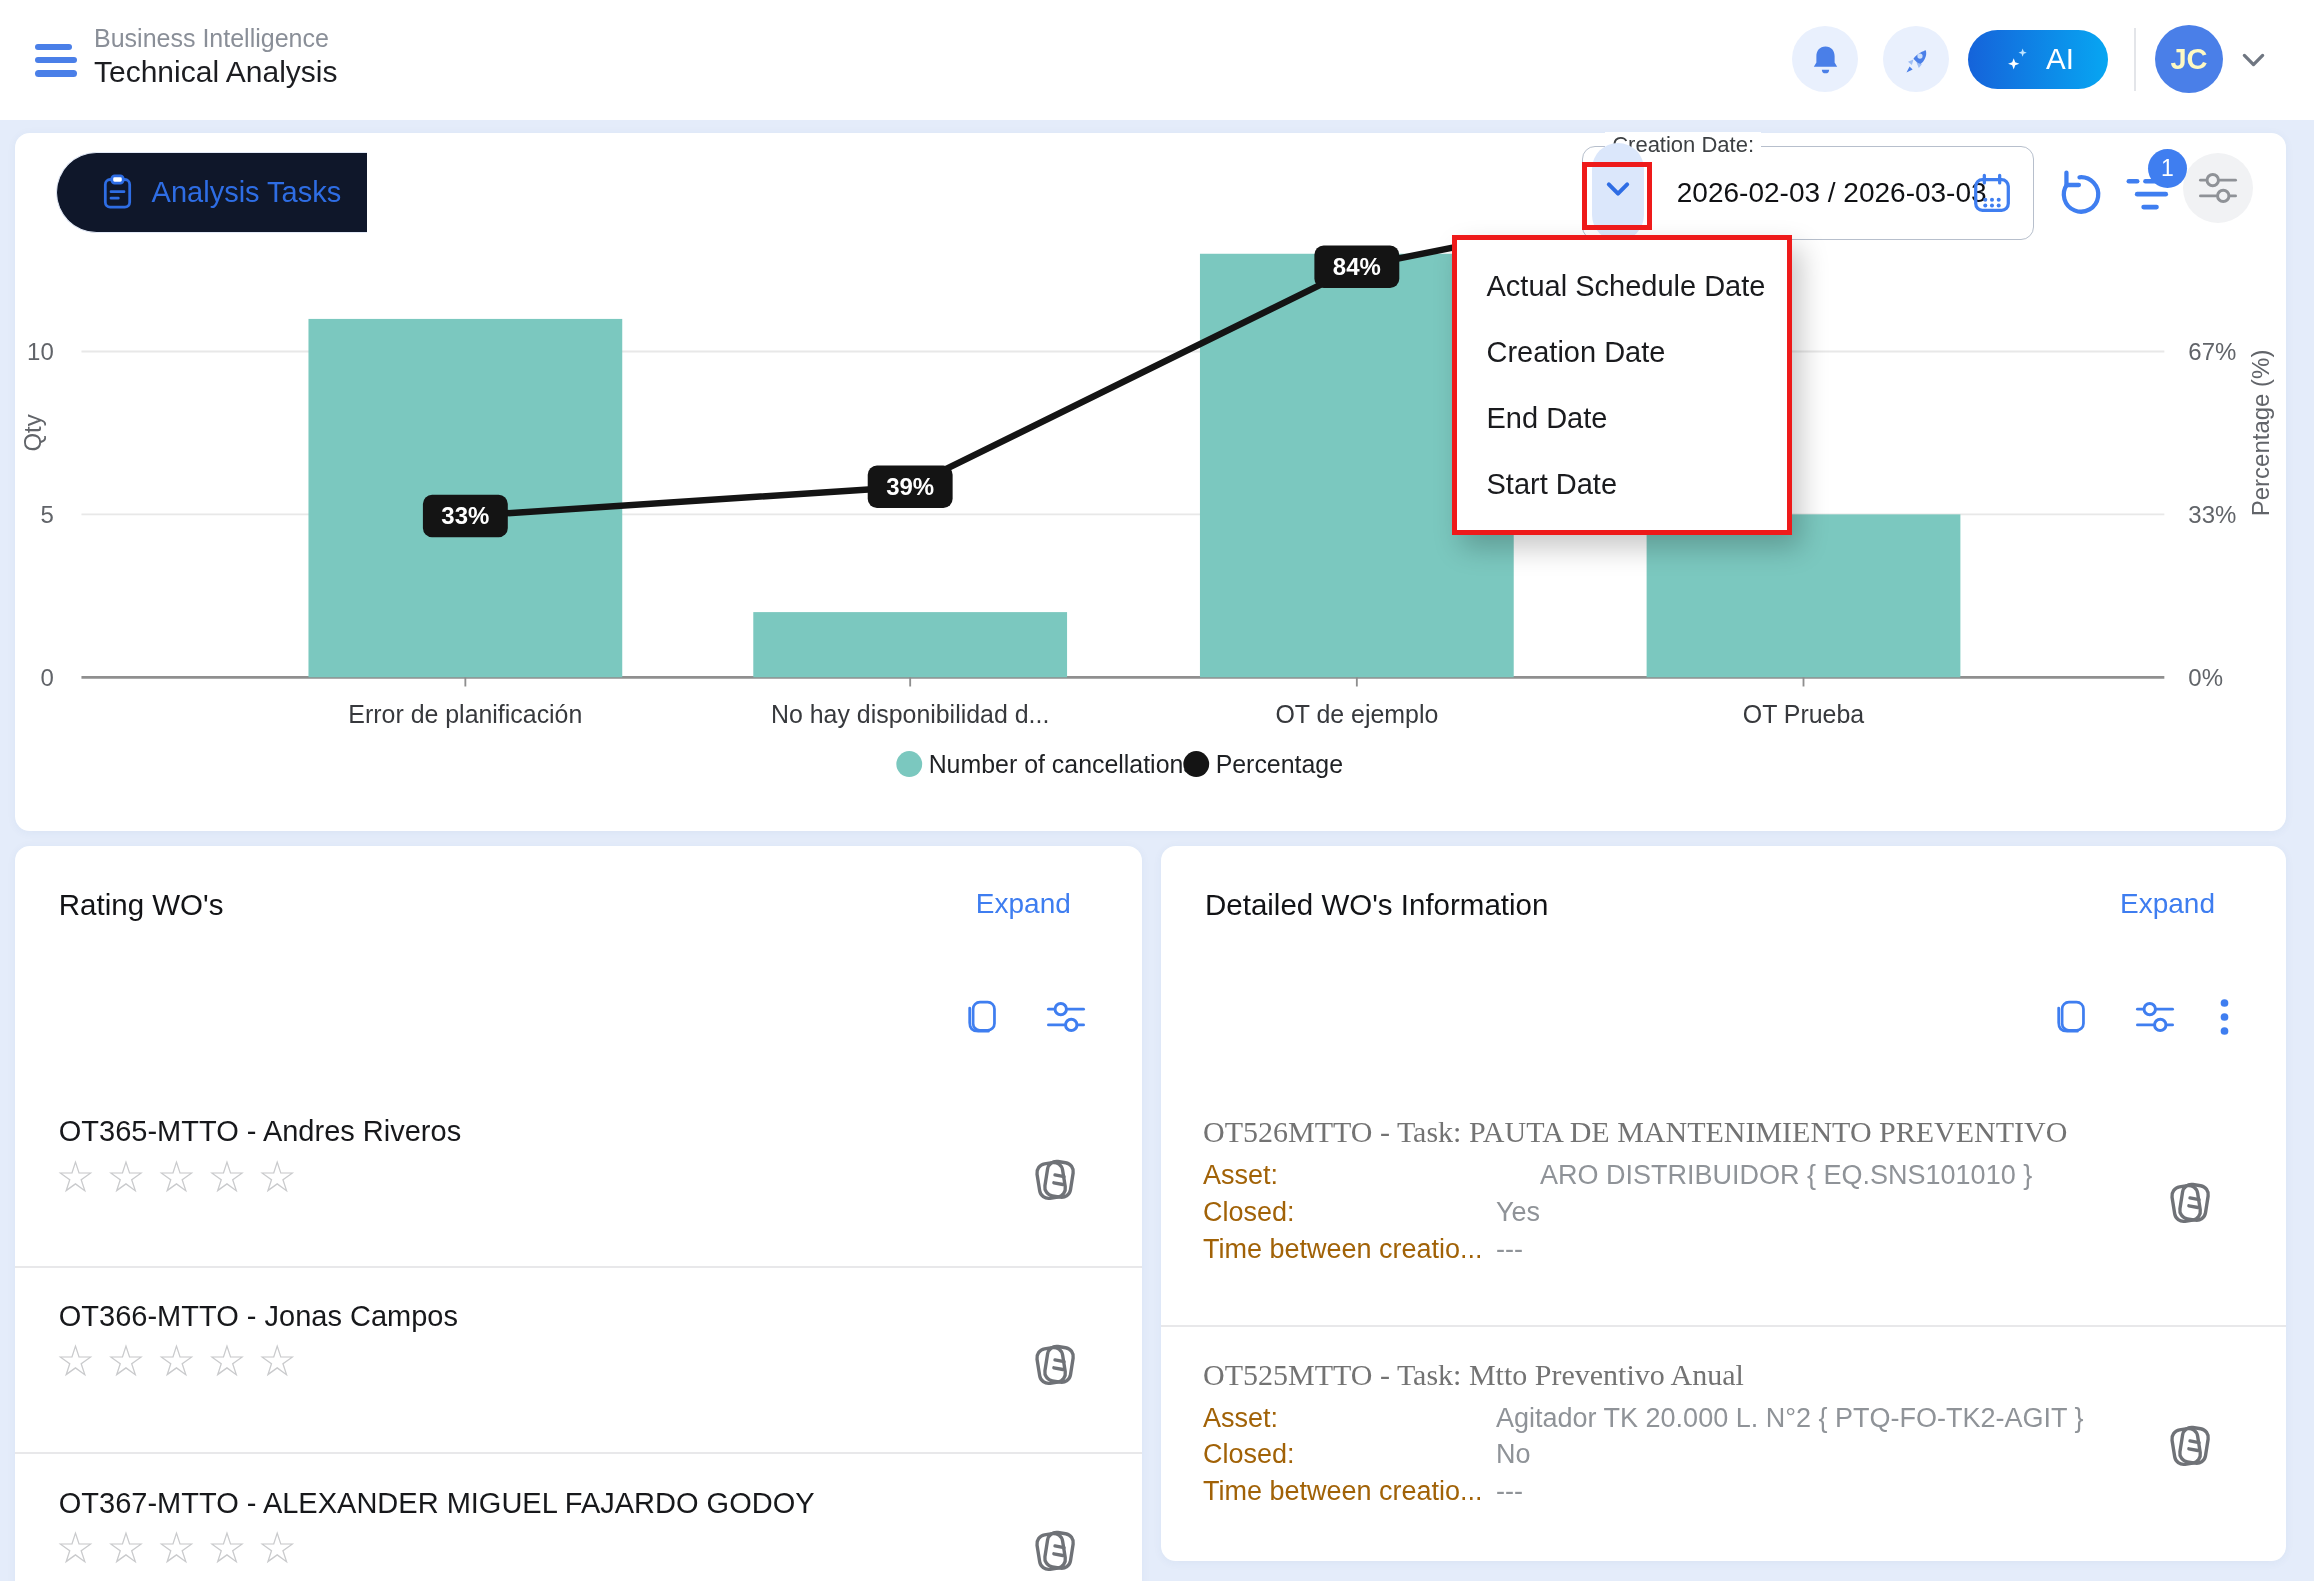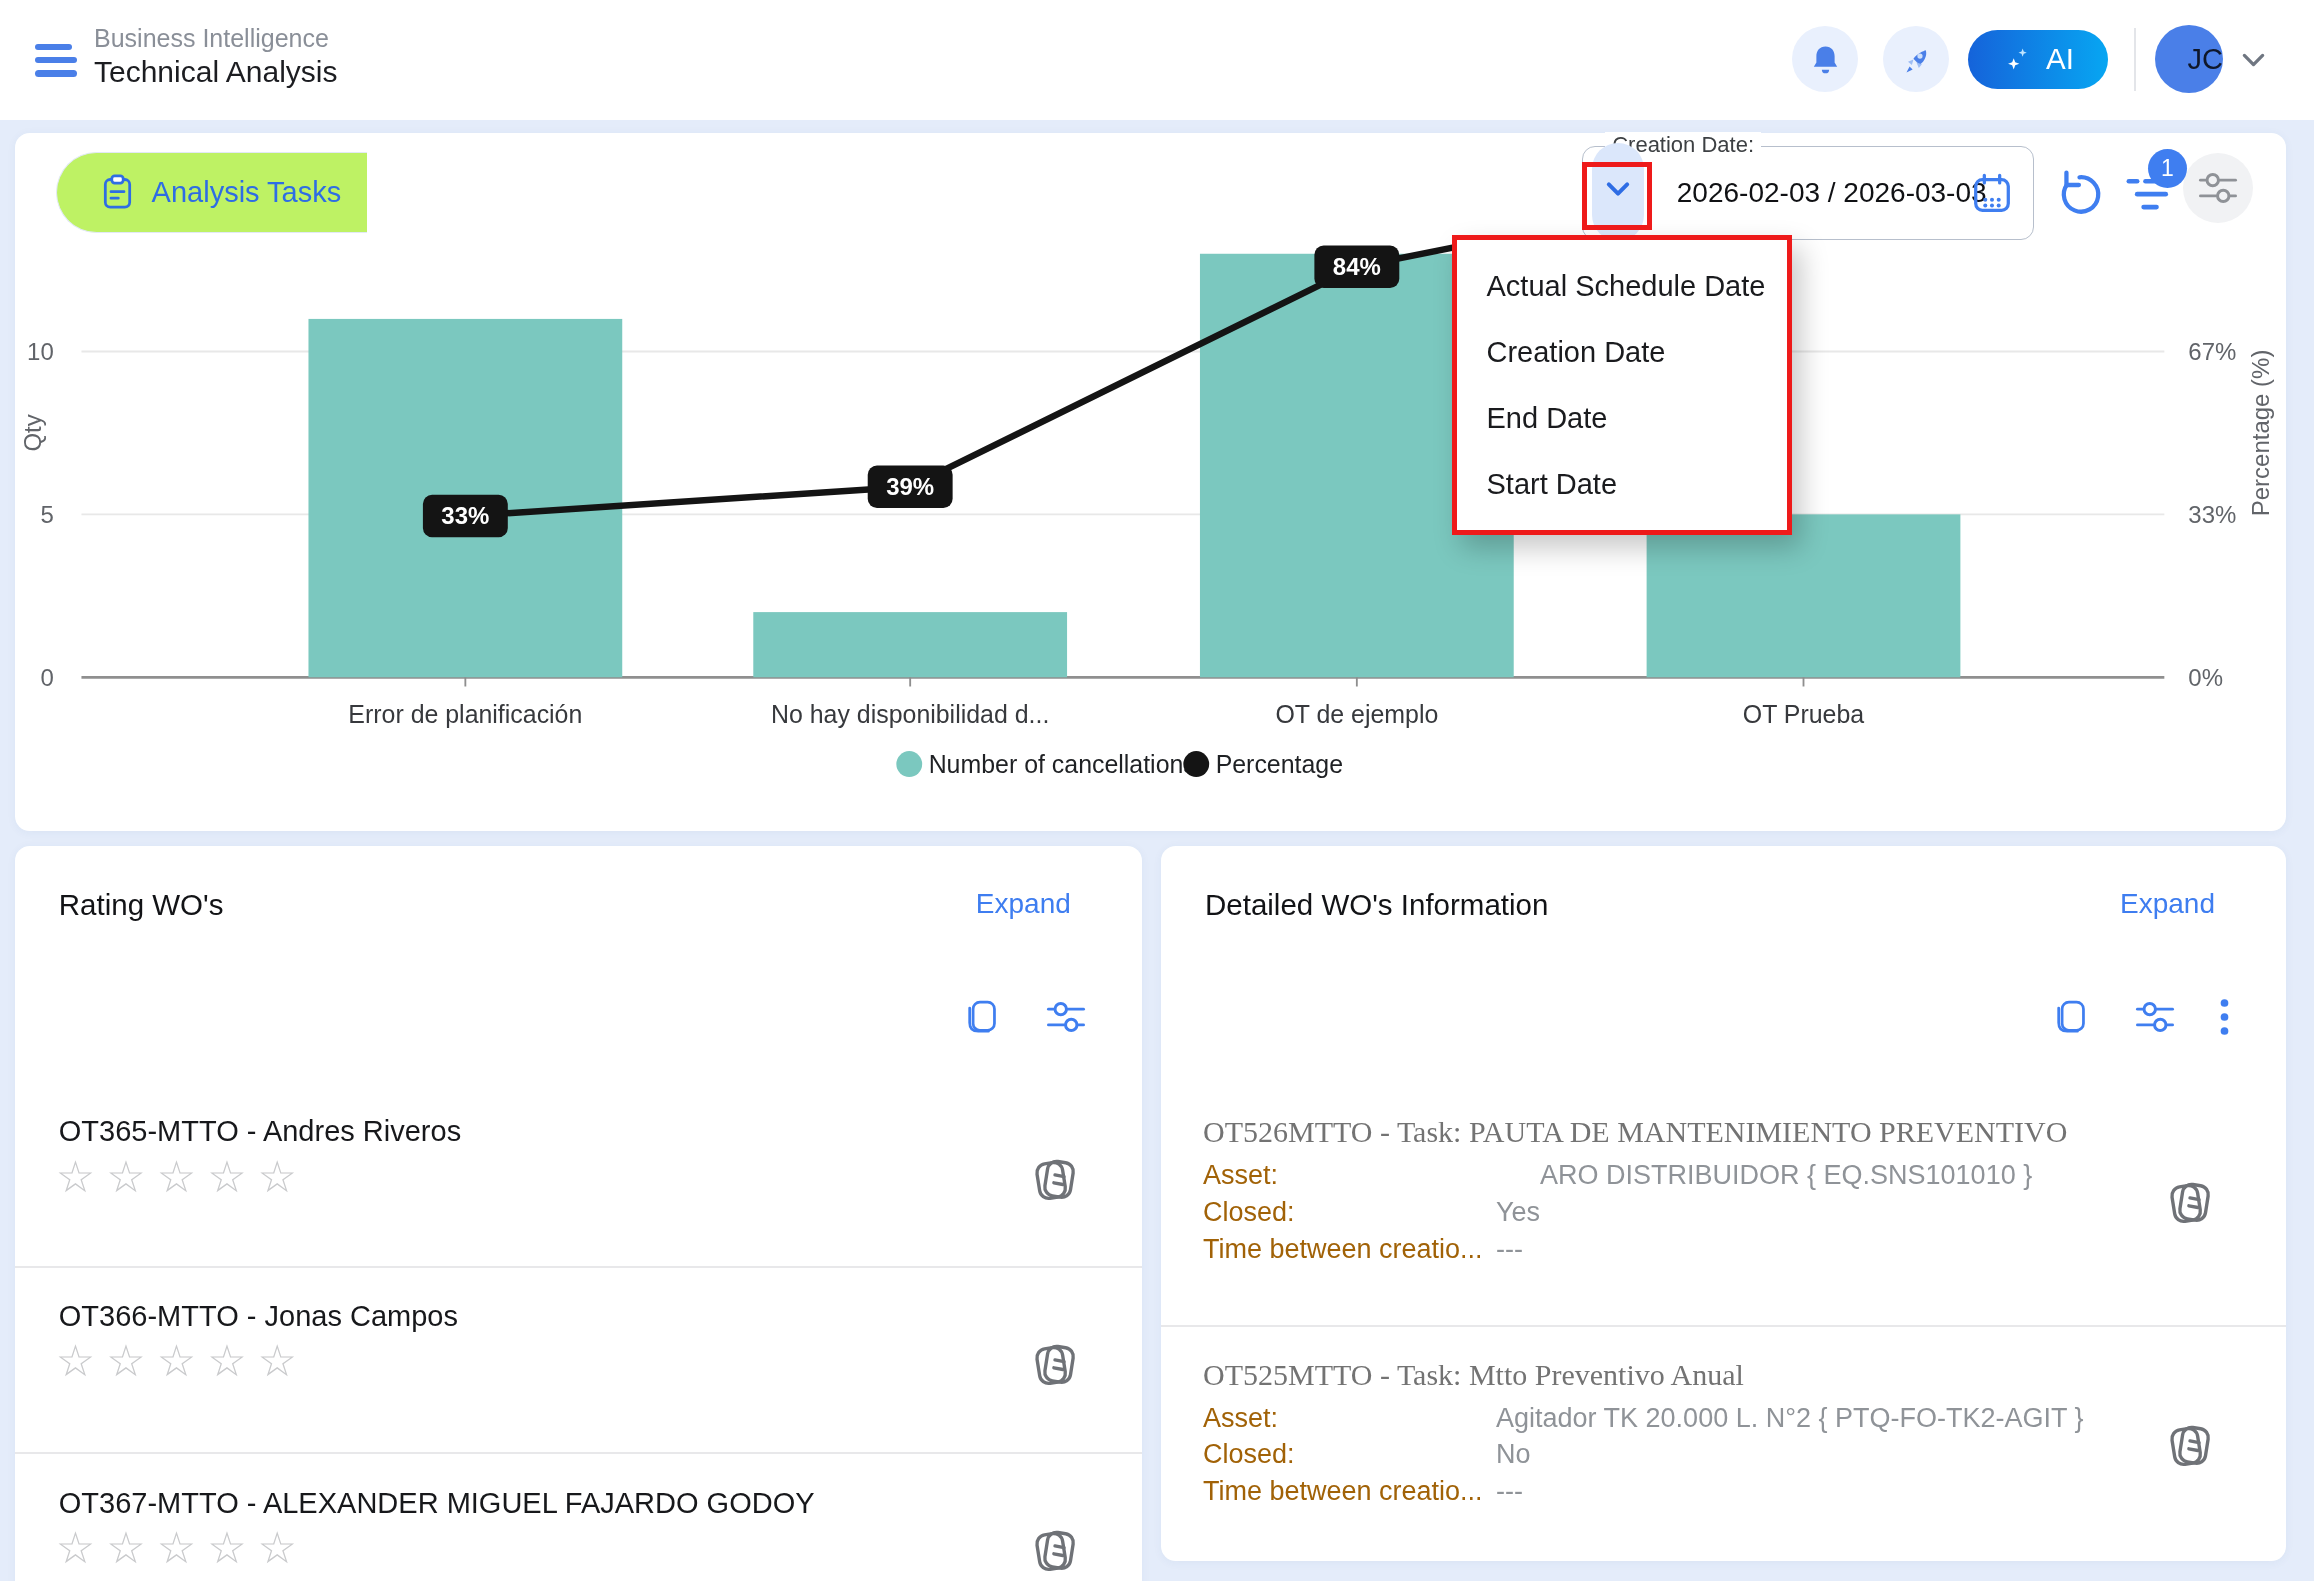--- a/index.html
+++ b/index.html
@@ -15,32 +15,32 @@
   .burger span:nth-child(3){ top:28px; width:42px; }
   .hdr-subtitle { position:absolute; left:94px; top:24px; font-size:25px; color:#8a8f98; }
   .hdr-title    { position:absolute; left:94px; top:55px; font-size:30px; color:#1c1d21; font-weight:500; }
   .icon-circle { position:absolute; width:66px; height:66px; border-radius:50%;
     background:#e9f0fd; display:flex; align-items:center; justify-content:center; }
   .ai-pill { position:absolute; left:1968px; top:29.5px; width:140px; height:59px; border-radius:29.5px;
     background:linear-gradient(90deg,#1563da,#07a6f2); color:#fff; display:flex; align-items:center;
     justify-content:center; gap:11px; font-size:29.5px; cursor:pointer; }
   .hdr-divider { position:absolute; left:2134px; top:28px; width:1.8px; height:63px; background:#e3e5e9; }
   .avatar { position:absolute; left:2155px; top:25px; width:68px; height:68px; border-radius:50%;
-    background:#4a7fe8; color:#0f172a; font-size:29px; display:flex; align-items:center; justify-content:flex-end; }
+    background:#4a7fe8; color:#fef9c3; font-size:29px; display:flex; align-items:center; justify-content:center;font-weight:bold; }
 
   
   .card { position:absolute; background:#fff; border-radius:14.8px; box-shadow:0 1.8px 9.2px rgba(40,70,140,.05); }
   .chart-card    { left:14.8px;  top:133px; width:2271px; height:698px; }
   .rating-card   { left:14.8px;  top:846px; width:1127px; height:757px; }
   .detailed-card { left:1161px; top:846px; width:1125px; height:715px; }
 
   
   .tabs { position:absolute; left:41px; top:19.4px; height:81px; display:flex; border-radius:41px; }
   .tab { height:81px; display:flex; align-items:center; gap:14.8px; font-size:29px; cursor:pointer; }
-  .tab-analysis { width:311px; background:#bef264; border:1.8px solid #e2e9f6; border-right:none;
+  .tab-analysis { width:311px; background:#0f172a; border:1.8px solid #e2e9f6; border-right:none;
     border-radius:41px 0 0 41px; color:#2e6de4; padding-left:41px; }
   .tab-wo { width:274px; background:#4a80e8; border-radius:41px; color:#fff; padding-left:33px; margin-left:-1.8px; }
 
   
   .date-fieldset { position:absolute; left:1567px; top:13px; width:452px; height:94px;
     border:1.8px solid #b7bfcc; border-radius:13px; }
   .date-legend { position:absolute; left:22px; top:-14.8px; background:#fff; padding:0 7.4px;
     font-size:22px; color:#3d4043; }
   .date-oval { position:absolute; left:9.2px; top:-3.7px; width:52px; height:98px; border-radius:26px;
     background:#dbe7fb; }

